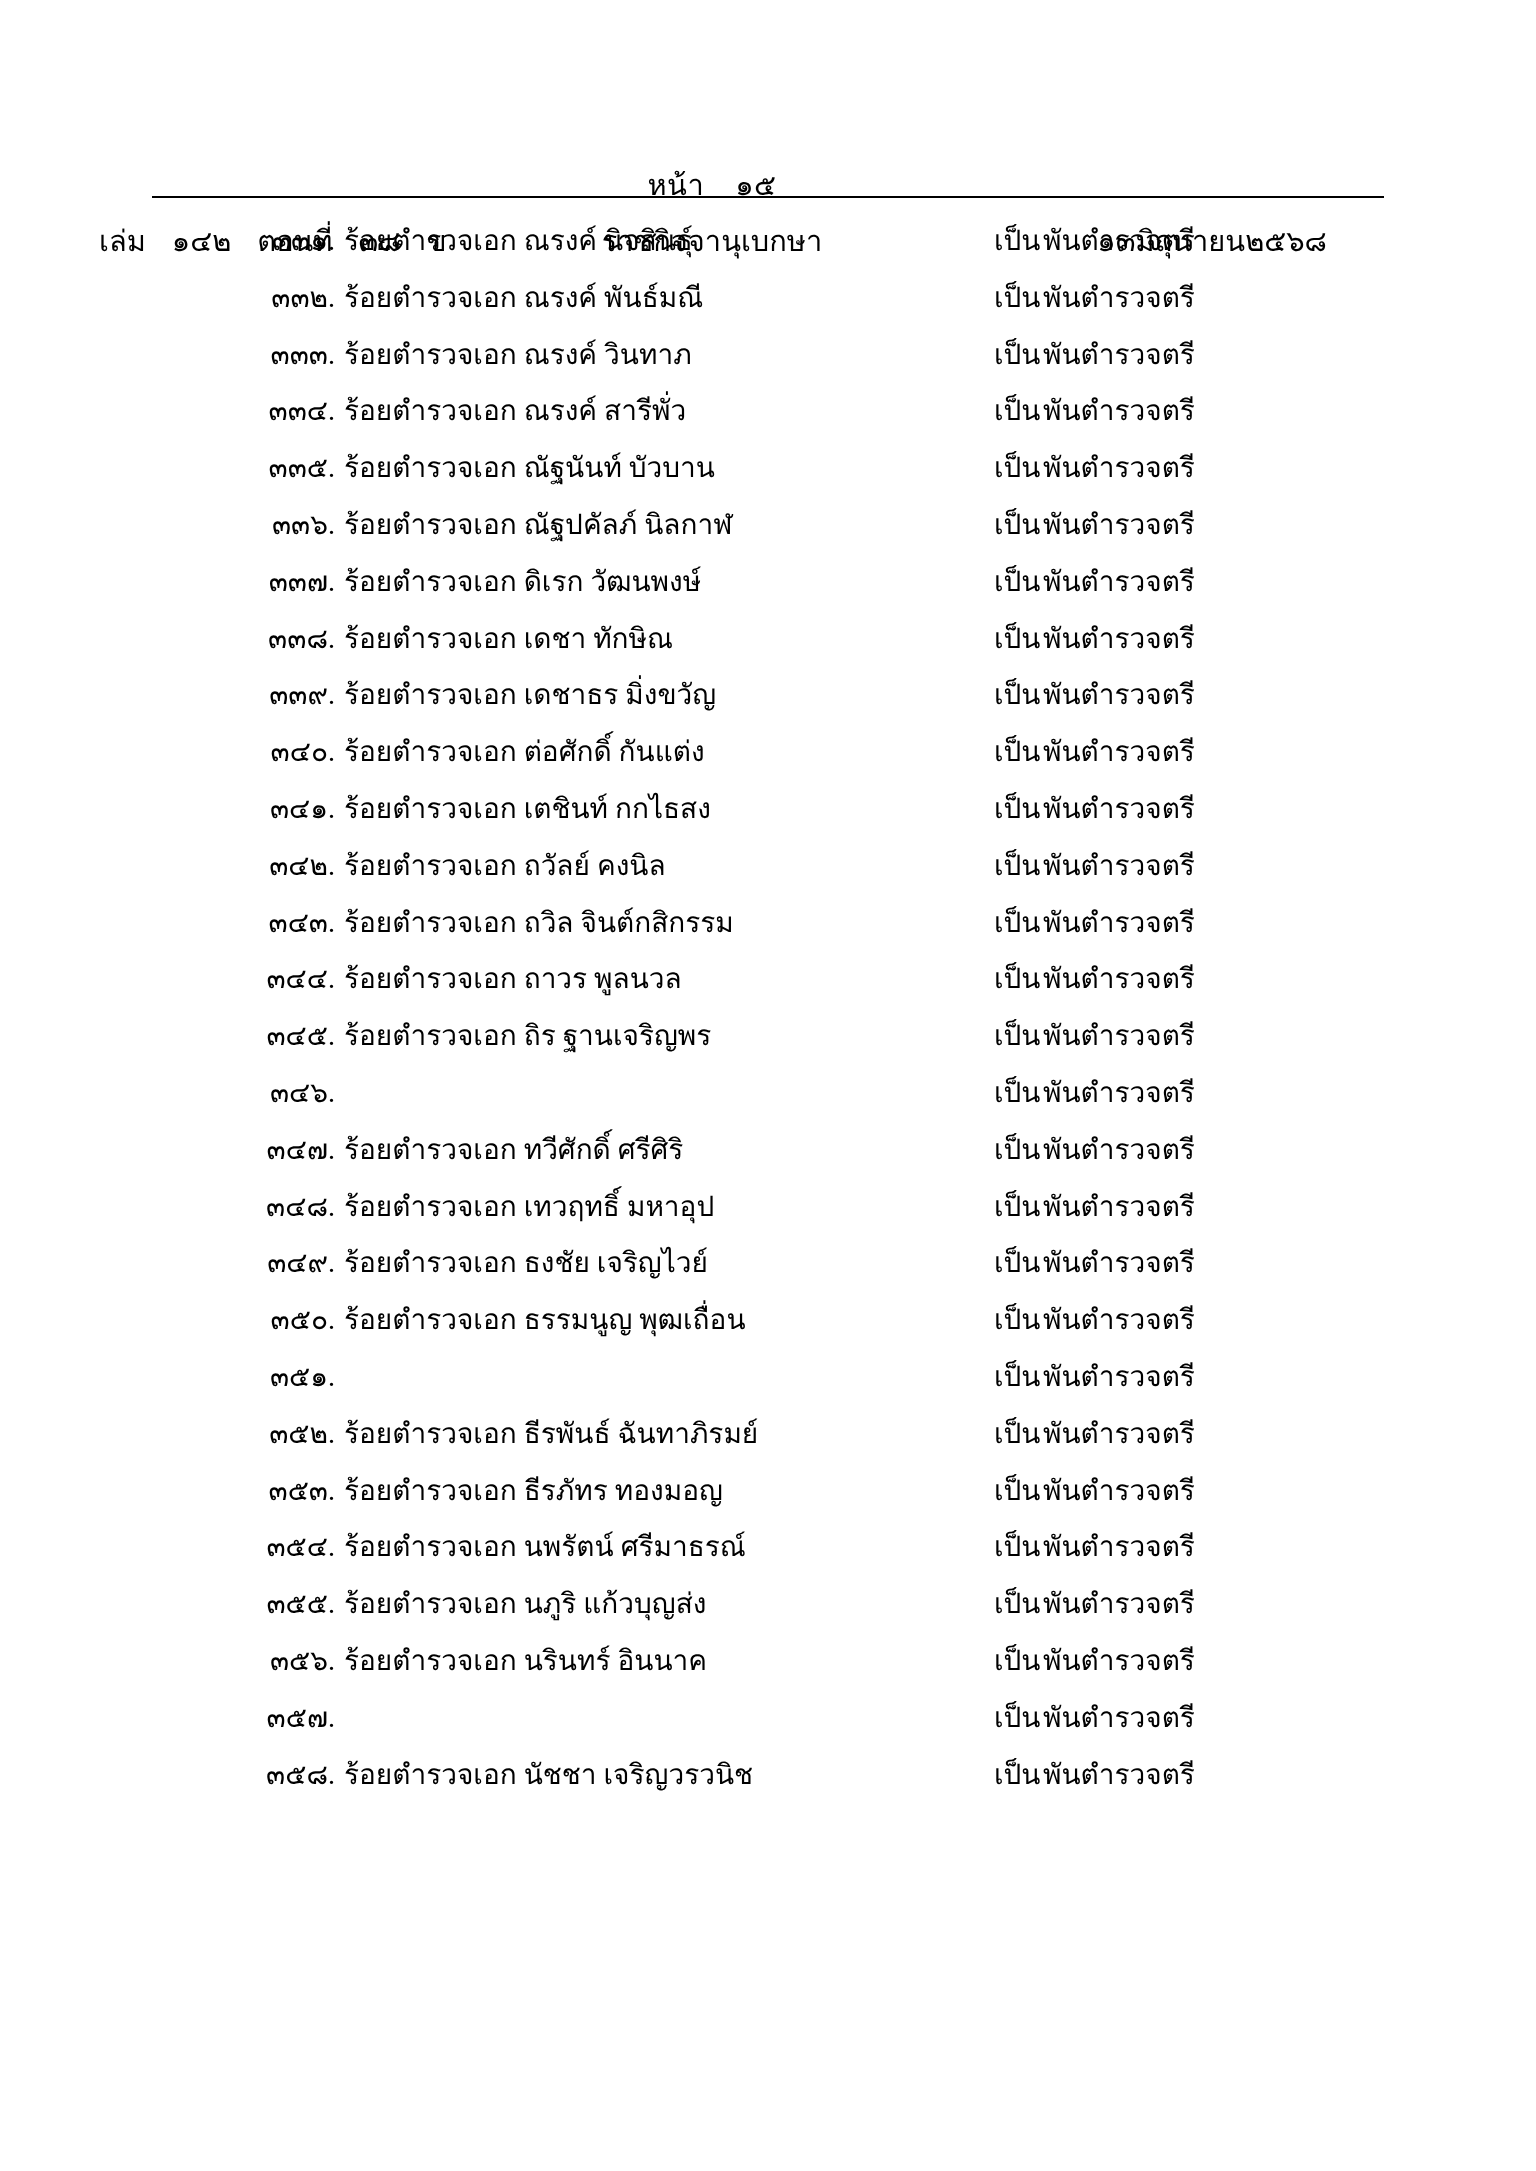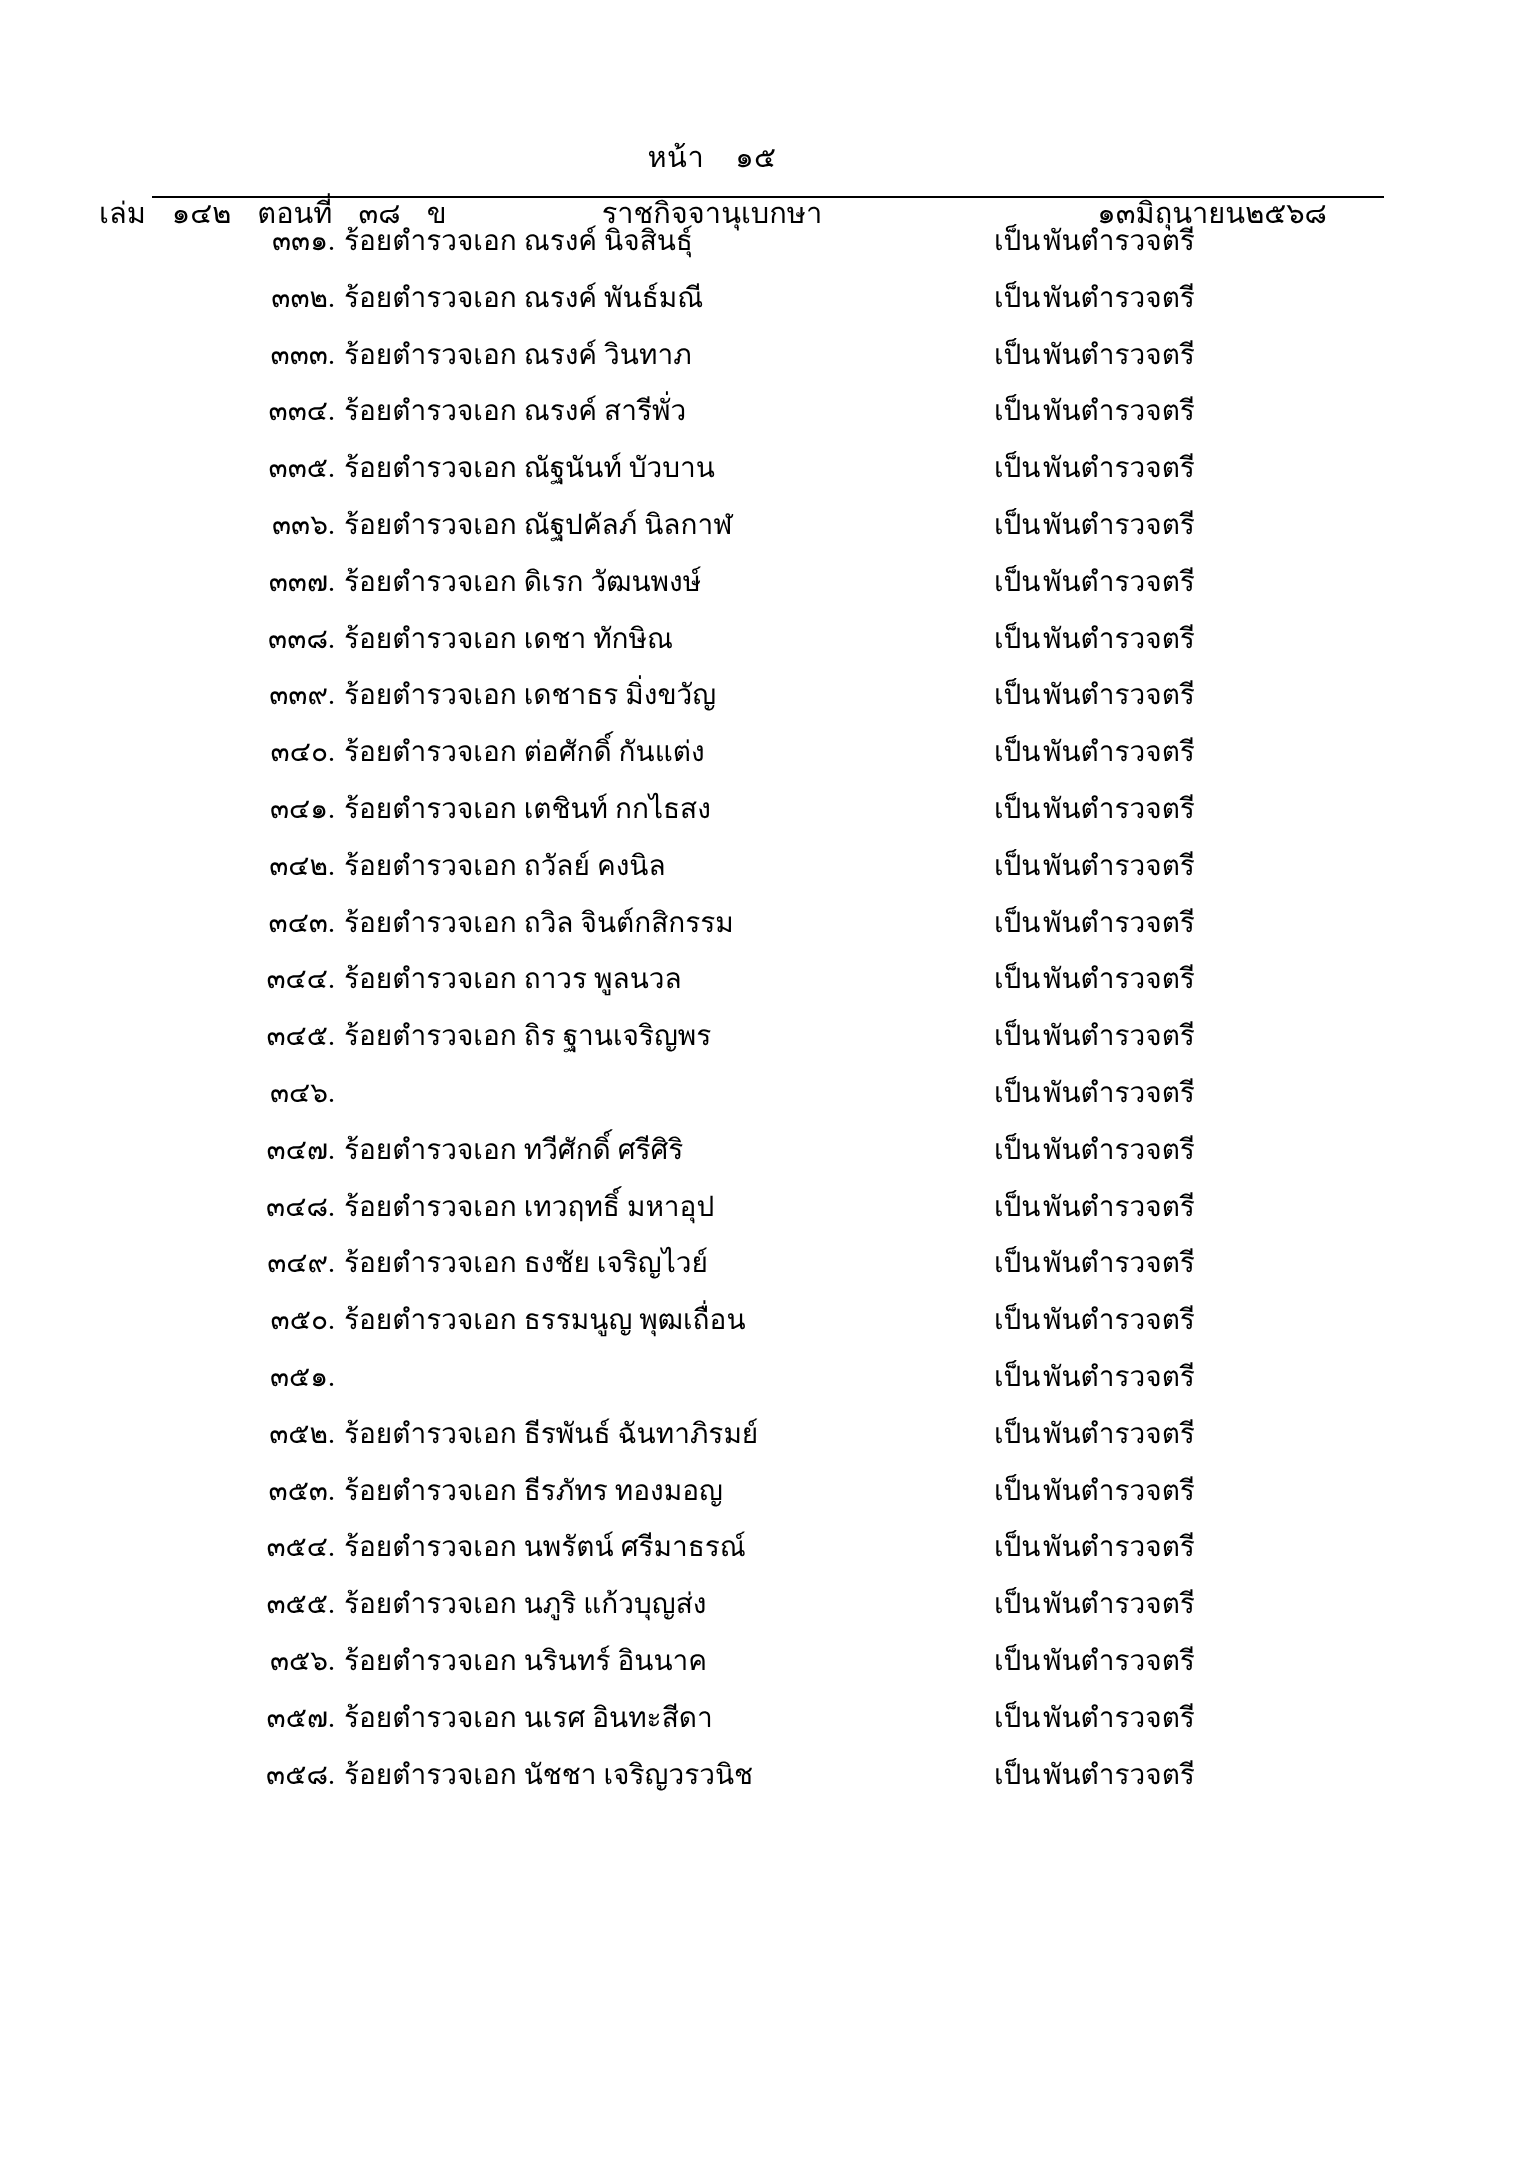--- a/index.html
+++ b/index.html
@@ -19,21 +19,21 @@
     width: 1536px;
     height: 2171px;
     position: relative;
     box-sizing: border-box;
     padding: 0;
   }
 
   
   .header {
     position: absolute;
-    top: 134px;
+    top: 162px;
     left: 0;
     width: 1424px;
   }
   .page-number-line {
     text-align: center;
     font-size: 29px;
     letter-spacing: 0.5px;
     margin-bottom: 10px;
   }
   .header-row {
@@ -282,21 +282,20 @@
         <span class="rank">พันตำรวจตรี</span>
       </div>
       <div class="row">
         <span class="num">๓๕๖.</span>
         <span class="name">ร้อยตำรวจเอก นรินทร์  อินนาค</span>
         <span class="conn">เป็น</span>
         <span class="rank">พันตำรวจตรี</span>
       </div>
       <div class="row">
         <span class="num">๓๕๗.</span>
-        <span class="name">ร้อยตำรวจเอก นเรศ  อินทะสีดา</span>
         <span class="conn">เป็น</span>
         <span class="rank">พันตำรวจตรี</span>
       </div>
       <div class="row">
         <span class="num">๓๕๘.</span>
         <span class="name">ร้อยตำรวจเอก นัชชา  เจริญวรวนิช</span>
         <span class="conn">เป็น</span>
         <span class="rank">พันตำรวจตรี</span>
       </div>
     </div>

